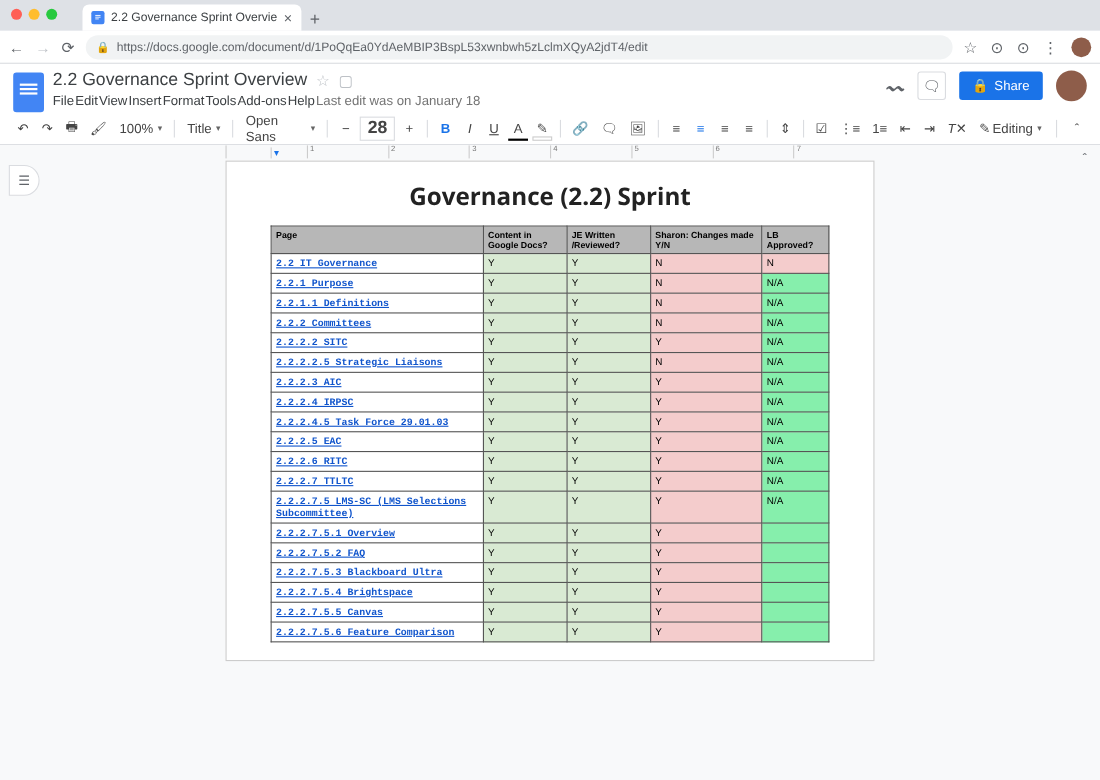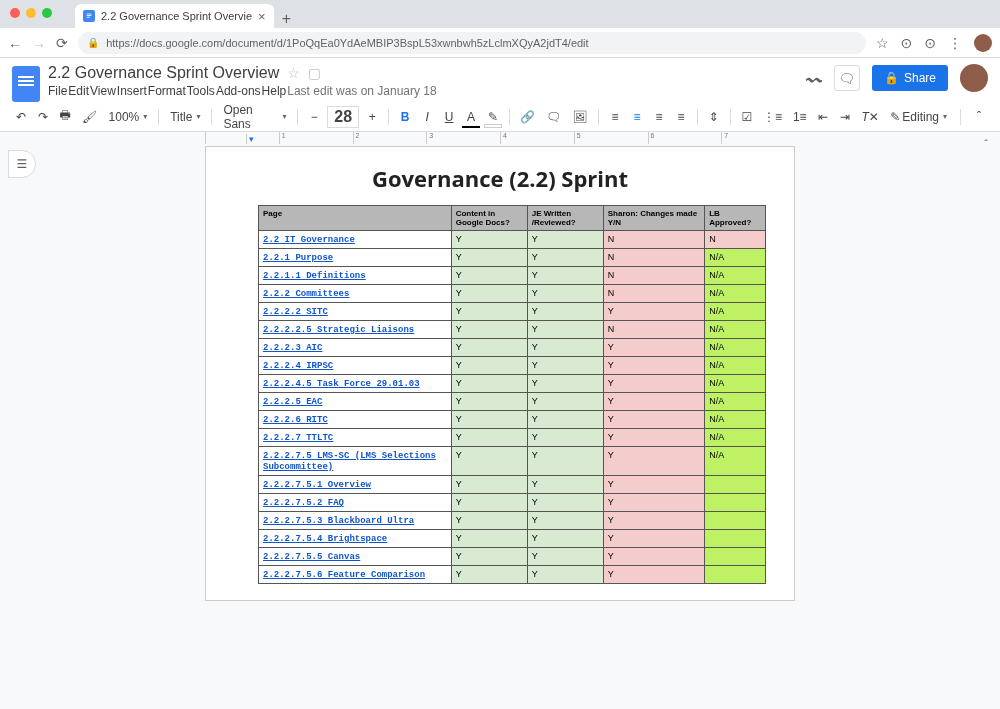--- a/index.html
+++ b/index.html
@@ -60,32 +60,32 @@
 
 .canvas-wrap { background: #f8f9fa; height: 616px; position: relative; overflow: hidden; }
 .outline-btn { position: absolute; left: 8px; top: 18px; width: 28px; height: 28px; background: #fff; border: 1px solid #dadce0; border-radius: 0 14px 14px 0; display: flex; align-items: center; justify-content: center; color: #5f6368; font-size: 12px; }
 .ruler { position: absolute; left: 205px; right: 205px; top: 0; height: 12px; font-size: 7px; color: #777; display:flex; }
 .ruler span { flex:1; border-left:1px solid #ccc; padding-left:2px; position:relative; }
 .ruler .indent { position:absolute; top:2px; left:40px; color:#1a73e8; font-size:9px; }
 
 .page { position: absolute; left: 205px; top: 14px; width: 590px; background: #fff; border: 1px solid #ccc; padding: 16px 40px; }
 .doc-title { font-family: "Open Sans", Arial, sans-serif; font-size: 22px; font-weight: 700; color: #222; text-align: center; margin-bottom: 12px; }
 
-table.sprint { width: 100%; border-collapse: collapse; font-size: 9px; margin-left: 12px; }
+table.sprint { width: 100%; border-collapse: collapse; font-size: 9px; }
 table.sprint th, table.sprint td { border: 1px solid #555; padding: 3px 4px; text-align: left; vertical-align: top; }
 table.sprint th { background: #b7b7b7; font-weight: 700; font-size: 8px; }
 table.sprint th:first-child { width: 38%; }
 table.sprint th:nth-child(2) { width: 15%; }
 table.sprint th:nth-child(3) { width: 15%; }
 table.sprint th:nth-child(4) { width: 20%; }
 table.sprint th:nth-child(5) { width: 12%; }
 .pg-link { color: #1155cc; text-decoration: underline; font-family: "Courier New", monospace; font-weight: 700; font-size: 9px; }
 .c-green { background: #d9ead3; }
 .c-pink { background: #f4cccc; }
-.c-grey { background: #bef264; }
+.c-grey { background: #86efac; }
 .chev-up { position:absolute; right:12px; top:6px; color:#5f6368; font-size:11px; }
 </style>
 </head>
 <body>
 
 <div class="mac-controls">
   <div class="mac-dot mac-red"></div>
   <div class="mac-dot mac-yellow"></div>
   <div class="mac-dot mac-green"></div>
 </div>

